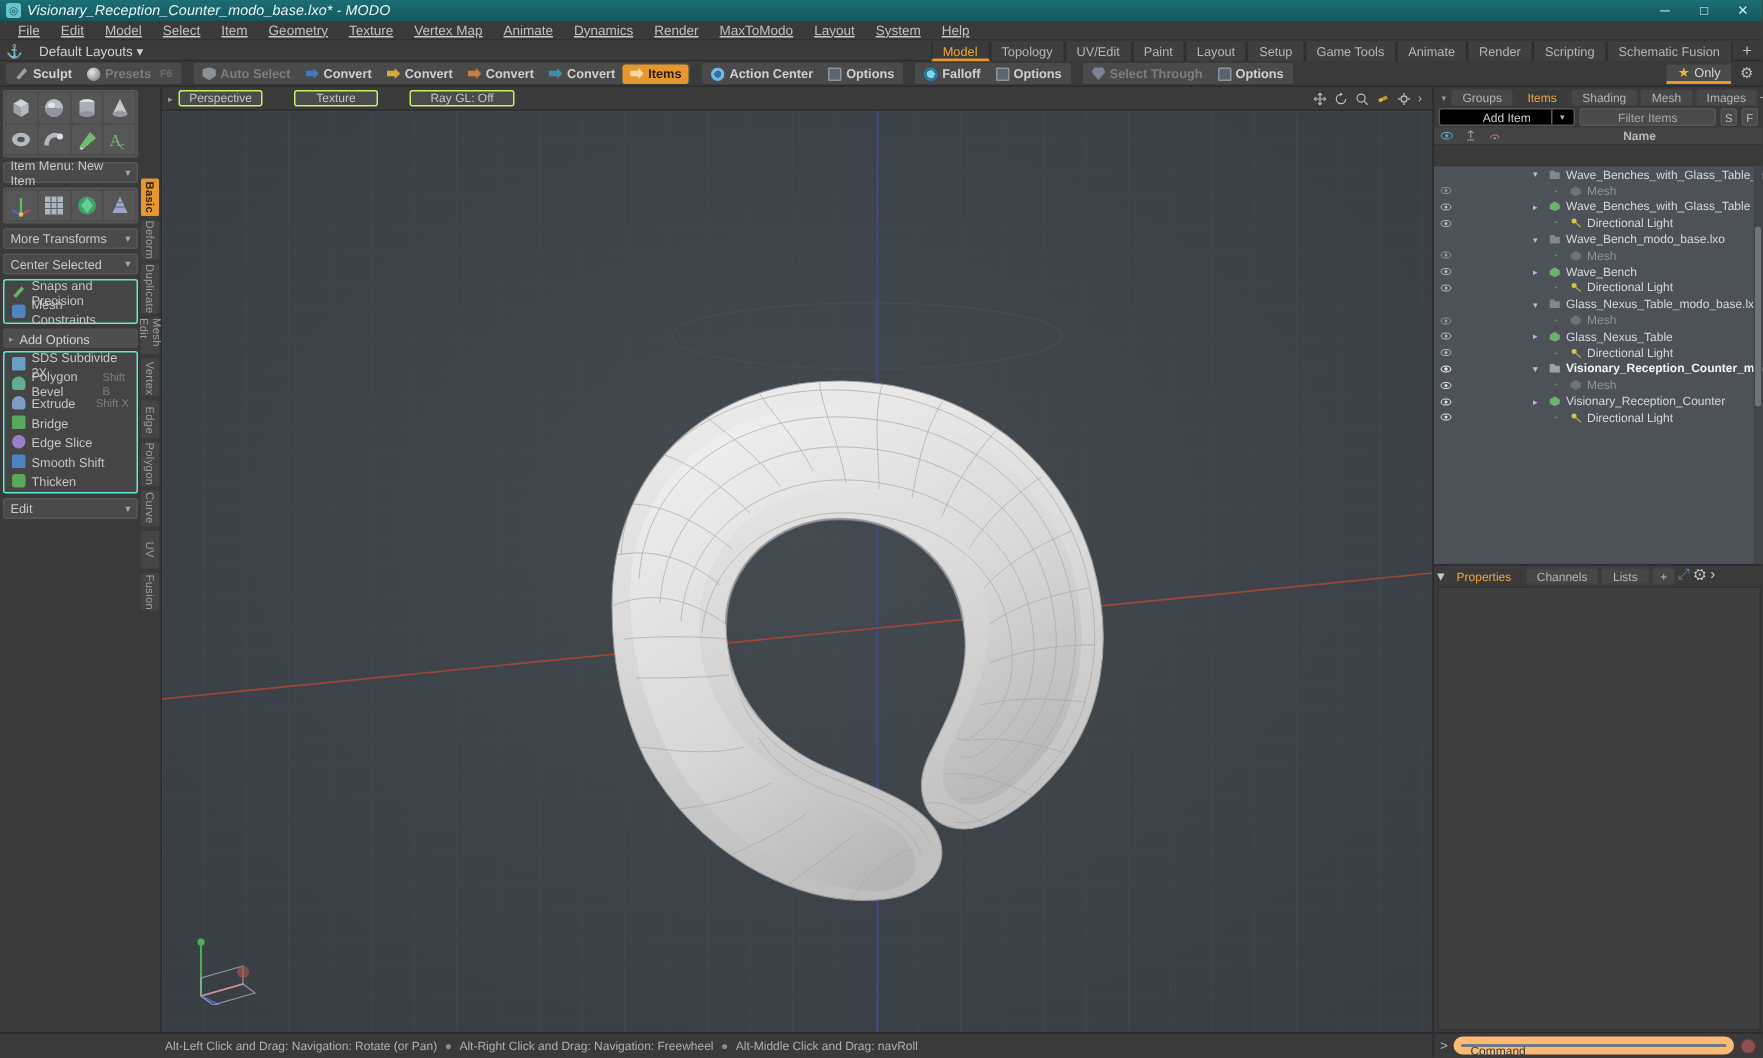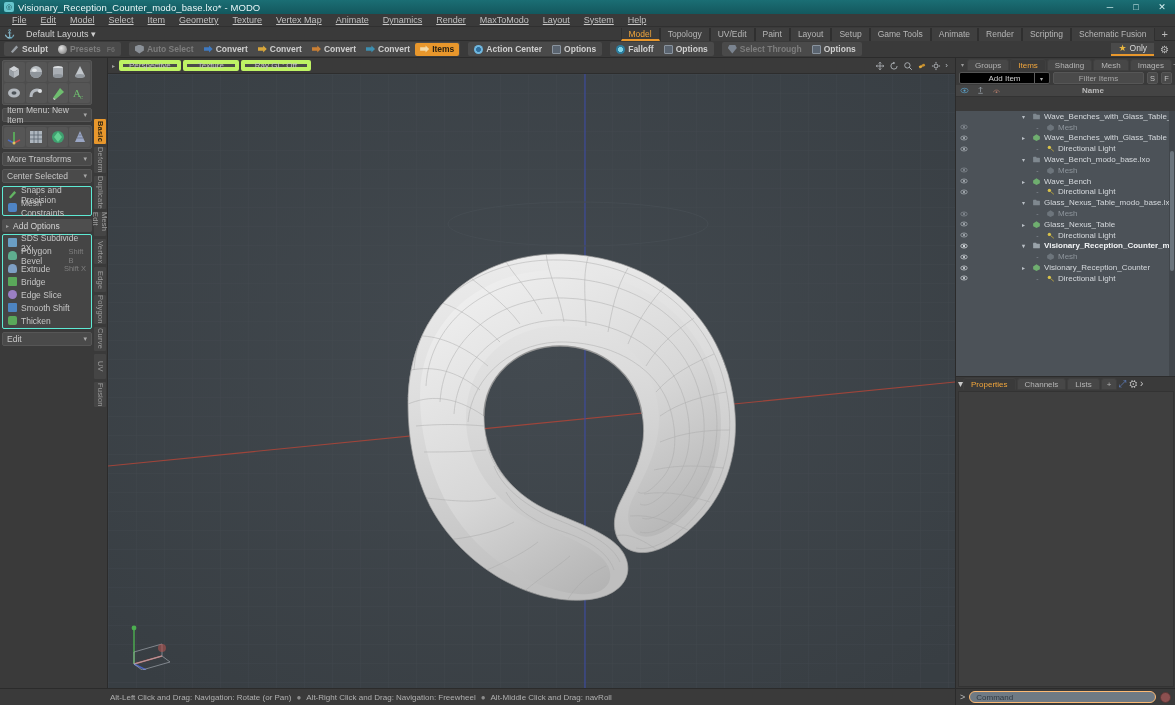--- a/index.html
+++ b/index.html
@@ -18,21 +18,21 @@
   .titlebar {
     position: absolute; left:0; top:0; width:1175px; height:14px;
     background: linear-gradient(#1b6e74, #13585e);
     display:flex; align-items:center;
   }
   .titlebar .tb-icon {
     width:10px;height:10px;margin-left:4px;margin-right:4px;border-radius:2px;
     background:#67c6cd; display:flex;align-items:center;justify-content:center;
     font-size:7px;color:#0b3b40;
   }
-  .titlebar .tb-title { font-size:9.5px; color:#e9f6f7; letter-spacing:.1px;}
+  .titlebar .tb-title { font-size:9.5px; color:#e9f6f7; letter-spacing:.1px;font-style:italic;}
   .titlebar .tb-btns { margin-left:auto; display:flex; height:14px; }
   .titlebar .tb-btn {
     width:26px;height:14px;display:flex;align-items:center;justify-content:center;
     font-size:9px;color:#d5eff1;
   }
 
   
   .menubar {
     position:absolute; left:0; top:14px; width:1175px; height:13px;
     background:#3a3a3a; display:flex; align-items:center; padding-left:5px;
@@ -146,23 +146,23 @@
   .viewport {
     position:absolute; left:108px; top:58px; width:847px; height:630px;
     background:#3c4348;
   }
   .vp-header {
     position:absolute;left:0;top:0;width:847px;height:16px;background:#3a3a3a;
     display:flex;align-items:center;border-bottom:1px solid #2d2d2d;
   }
   .vp-header .vtri{font-size:6px;color:#9a9a9a;padding:0 4px;}
   .vp-chip {
-    height:11px;min-width:56px;background:#4b4b4b;border:4px solid #bef264;border-radius:2px;
+    height:11px;min-width:56px;background:#4b4b4b;border:1px solid #bef264;border-radius:2px;
     font-size:8px;color:#c6c6c6;display:flex;align-items:center;justify-content:center;
-    padding:0 6px;margin-right:2px;
+    padding:0 6px;margin-right:21px;
   }
   .vp-ctrls{margin-left:auto;display:flex;align-items:center;gap:4px;padding-right:7px;}
   .vp-ctrls svg{width:10px;height:10px;}
   .vp-canvas{ position:absolute;left:0;top:16px;width:847px;height:614px;overflow:hidden;background:#3c4348;}
   .vp-stats{
     position:absolute;right:8px;bottom:16px;text-align:right;font-size:8px;line-height:11.5px;color:#9fa6ac;
   }
   .vp-stats .noitems{color:#e8972c;}
   .vp-gizmo{position:absolute;left:14px;bottom:18px;width:56px;height:52px;}
 
@@ -230,22 +230,22 @@
     display:flex;align-items:center;border-top:1px solid #2b2b2b;
   }
   .statusbar .sb-txt{font-size:8px;color:#b0b0b0;padding-left:110px;display:flex;align-items:center;gap:5px;}
   .sb-sep{color:#8c8c8c;font-size:8px;}
   .cmdbar{
     position:absolute;left:955px;top:688px;width:220px;height:17px;background:#3a3a3a;
     display:flex;align-items:center;gap:4px;padding:0 4px;border-top:1px solid #2b2b2b;border-left:1px solid #2b2b2b;
   }
   .cmdbar .gt{font-size:9px;color:#b9b9b9;}
   .cmdinput{
-    flex:1;height:12px;background:#6f7a84;border:1px solid #fdba74;border-radius:6px;
-    display:flex;align-items:flex-end;padding-left:6px;font-size:8px;color:#2f3942;
+    flex:1;height:12px;background:#6f7a84;border:5px solid #fdba74;border-radius:6px;
+    display:flex;align-items:flex-start;padding-left:6px;font-size:8px;color:#2f3942;
   }
   .recbtn{width:11px;height:11px;border-radius:50%;background:#8b5050;border:1px solid #5c3636;}
   .divider-v{position:absolute;left:955px;top:58px;width:1px;height:630px;background:#2b2b2b;}
 </style>
 </head>
 <body>
 
 <div id="app">
 
   <div class="titlebar">

